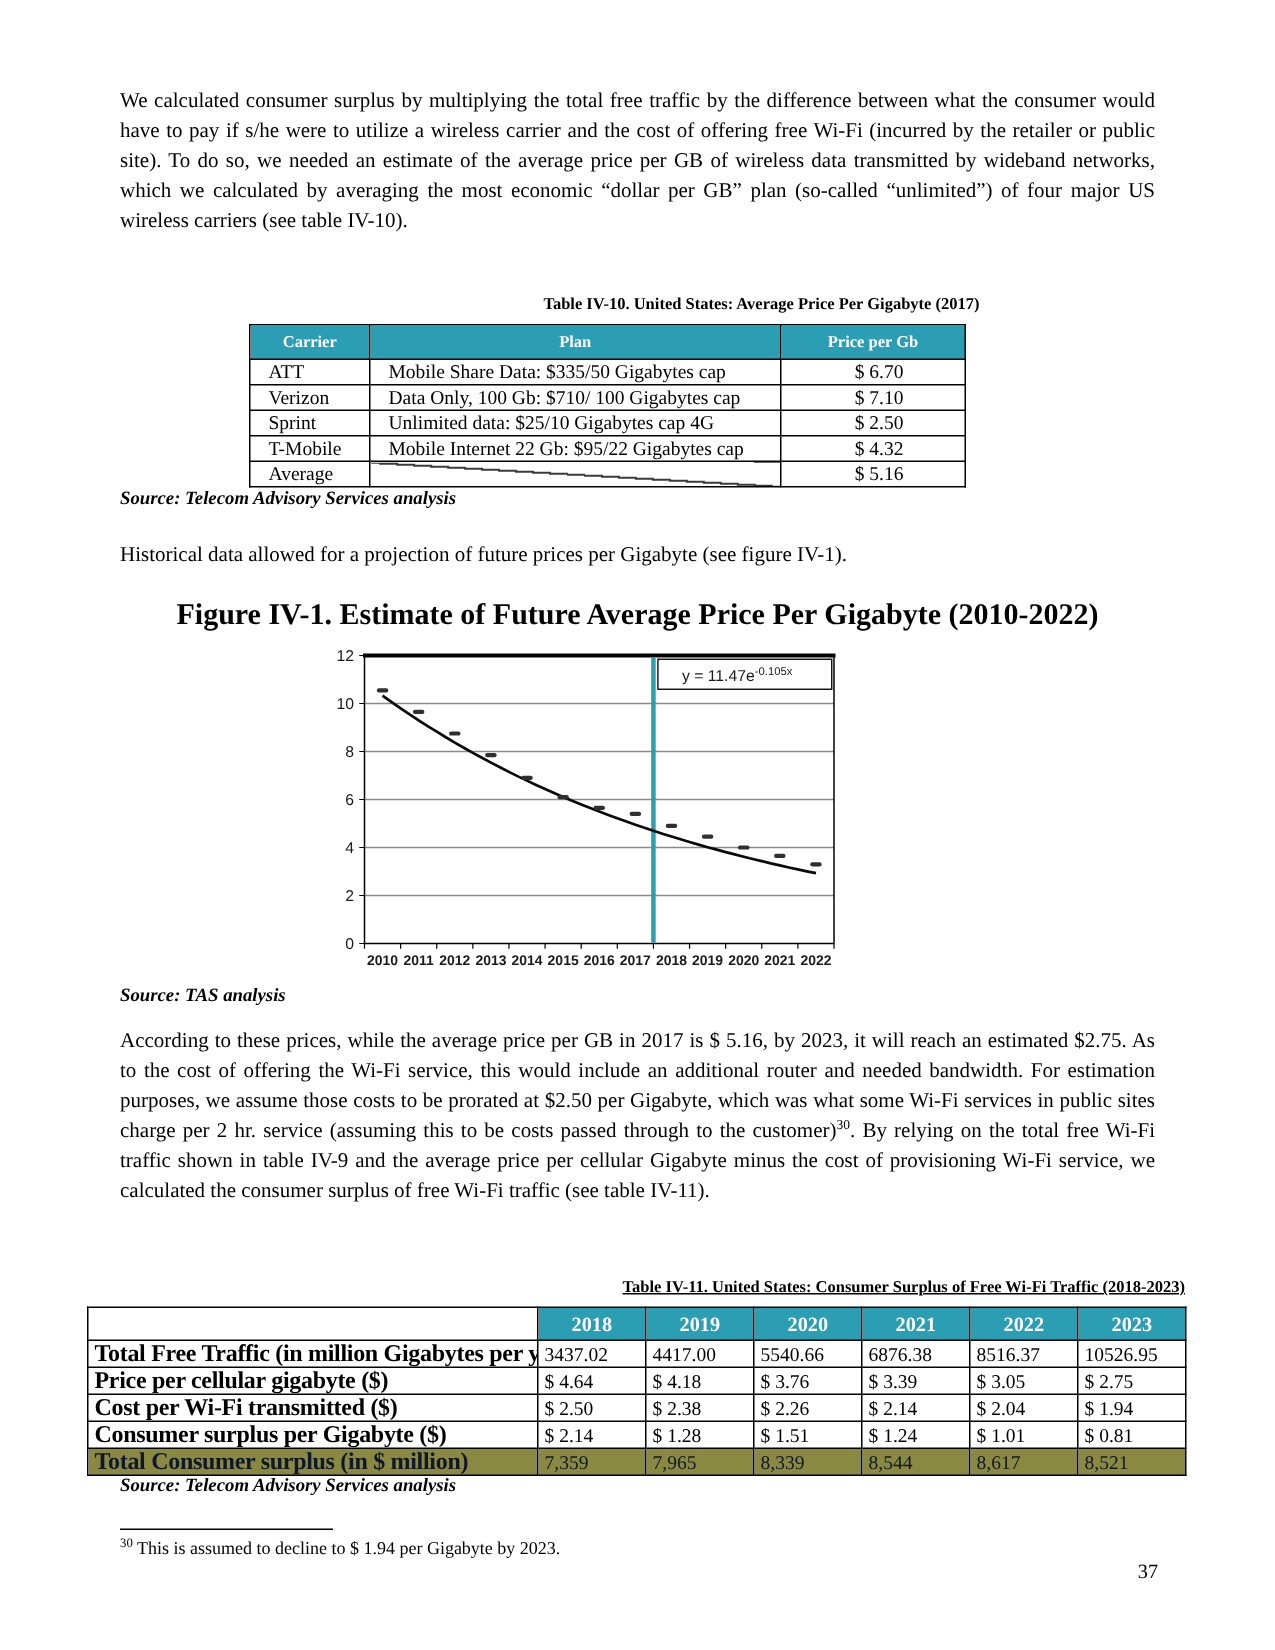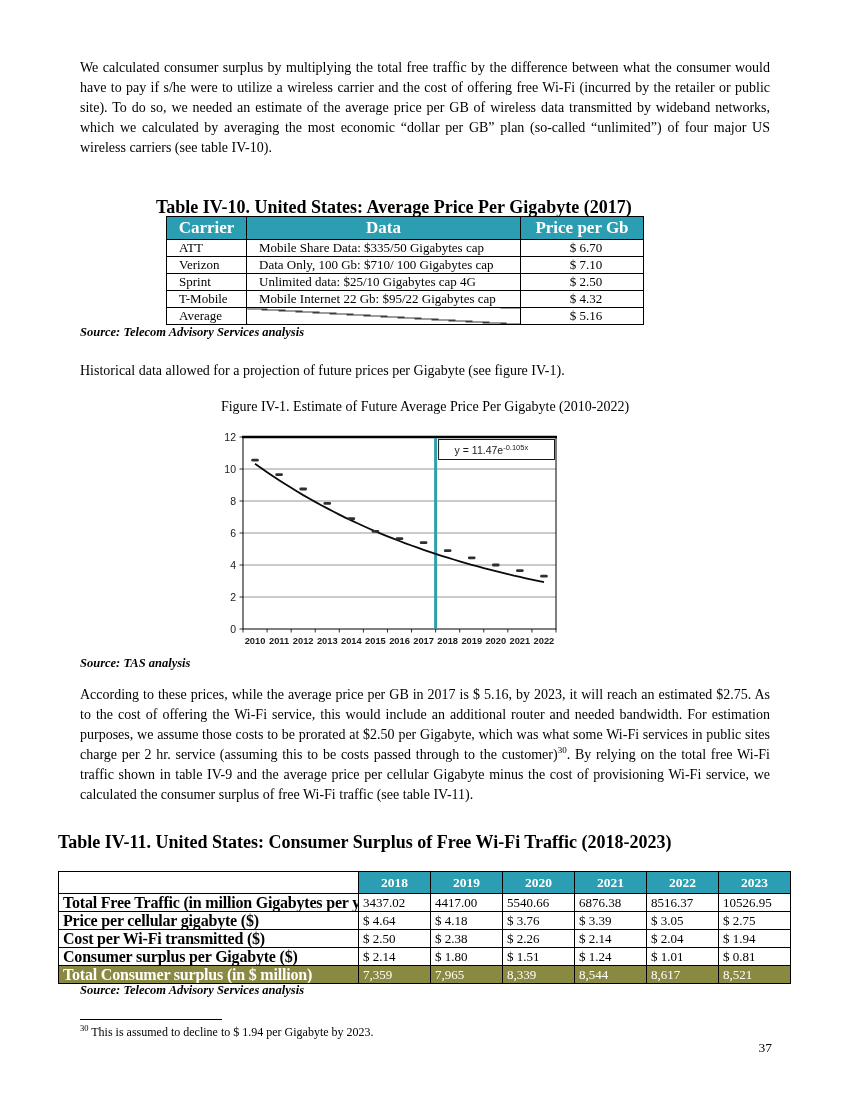--- a/index.html
+++ b/index.html
@@ -6,45 +6,45 @@
   .page { position:relative; width:850px; height:1100px; background:#fff;
           font-family:"Liberation Serif", serif; color:#000; overflow:hidden;margin-top:12px; }
 
   .body-par { position:absolute; left:80px; width:690px; margin:0;
               font-size:14px; line-height:20px; text-align:justify; }
   .p1 { top:46px; }
   .p2 { top:349px; text-align:left; }
   .p3 { top:673px; }
   .body-par sup { font-size:9px; line-height:0; }
 
-  .tbl-title { position:absolute; font-weight:bold; font-size:18px; text-align:left; }
+  .tbl-title { position:absolute; font-weight:bold; font-size:11px; text-align:right; }
   .t10-title { left:156px; top:185px; width:497px; }
-  .t11-title { left:58px;  top:820px; width:732px; }
+  .t11-title { left:58px;  top:840px; width:732px;text-decoration:underline; }
   .fig-title { position:absolute; left:80px; top:387px; width:690px;
-               text-align:center; font-weight:normal; font-size:14px; }
+               text-align:center; font-weight:bold; font-size:20px; }
 
   table { border-collapse:collapse; table-layout:fixed; position:absolute; }
   th, td { border:1px solid #000; padding:0 4px; overflow:hidden; white-space:nowrap; }
 
   .t10 { left:166px; top:204px; width:477px; font-size:13px; }
-  .t10 th { background:var(--teal); color:#fff; font-size:17px; height:22px; }
+  .t10 th { background:var(--teal); color:#fff; font-size:11px; height:22px; }
   .t10 td { height:16px; line-height:16px;padding-left:12px; }
   .t10 .c-price { text-align:center; }
   .t10 td.diag { background-image:linear-gradient(to top right,
                    transparent calc(50% - 0.7px), #3a3a3a calc(50% - 0.7px),
                    #3a3a3a calc(50% + 0.7px), transparent calc(50% + 0.7px)); }
 
   .t11 { left:58px; top:859px; width:732px; font-size:13px; }
   .t11 th { height:21px; font-size:13.5px; }
   .t11 th.year { background:var(--teal); color:#fff; }
   .t11 th.corner { background:#fff; }
   .t11 td { height:17px; line-height:16px; }
   .t11 td.label { font-weight:bold; font-size:16px; letter-spacing:-0.2px; }
   .t11 td.val { text-align:left; }
-  .t11 tr.highlight td { background:var(--olive); color:#ffffff; }
+  .t11 tr.highlight td { background:var(--olive); color:#0f172a; }
 
   .src { position:absolute; font-style:italic; font-size:12.5px;font-weight:bold; }
   .src1 { left:80px; top:313px; }
   .src2 { left:80px; top:644px; }
   .src3 { left:80px; top:971px; }
 
   .chart { position:absolute; left:213px; top:417px; width:362px; height:228px; }
   .chart text { font-family:"Liberation Sans", sans-serif; fill:#1a1a1a; }
 
   .fn-rule { position:absolute; left:80px; top:1007px; width:142px; border-top:1px solid #000; }
@@ -63,21 +63,21 @@
 
   <table class="t10">
     <colgroup>
         <col style="width:80px">
         <col style="width:274px">
         <col style="width:123px">
       </colgroup>
     <thead>
         <tr id="t10-head">
           <th>Carrier</th>
-          <th>Data</th>
+          <th>Plan</th>
           <th>Price per Gb</th>
         </tr>
       </thead>
     <tbody id="t10-body">
         <tr>
           <td class="c-carrier">ATT</td>
           <td class="c-plan">Mobile Share Data: $335/50 Gigabytes cap</td>
           <td class="c-price">$ 6.70</td>
         </tr>
         <tr>
@@ -228,21 +228,21 @@
           <td class="val">$ 2.50</td>
           <td class="val">$ 2.38</td>
           <td class="val">$ 2.26</td>
           <td class="val">$ 2.14</td>
           <td class="val">$ 2.04</td>
           <td class="val">$ 1.94</td>
         </tr>
         <tr>
           <td class="label">Consumer surplus per Gigabyte ($)</td>
           <td class="val">$ 2.14</td>
-          <td class="val">$ 1.80</td>
+          <td class="val">$ 1.28</td>
           <td class="val">$ 1.51</td>
           <td class="val">$ 1.24</td>
           <td class="val">$ 1.01</td>
           <td class="val">$ 0.81</td>
         </tr>
         <tr class="highlight">
           <td class="label">Total Consumer surplus (in $ million)</td>
           <td class="val">7,359</td>
           <td class="val">7,965</td>
           <td class="val">8,339</td>

